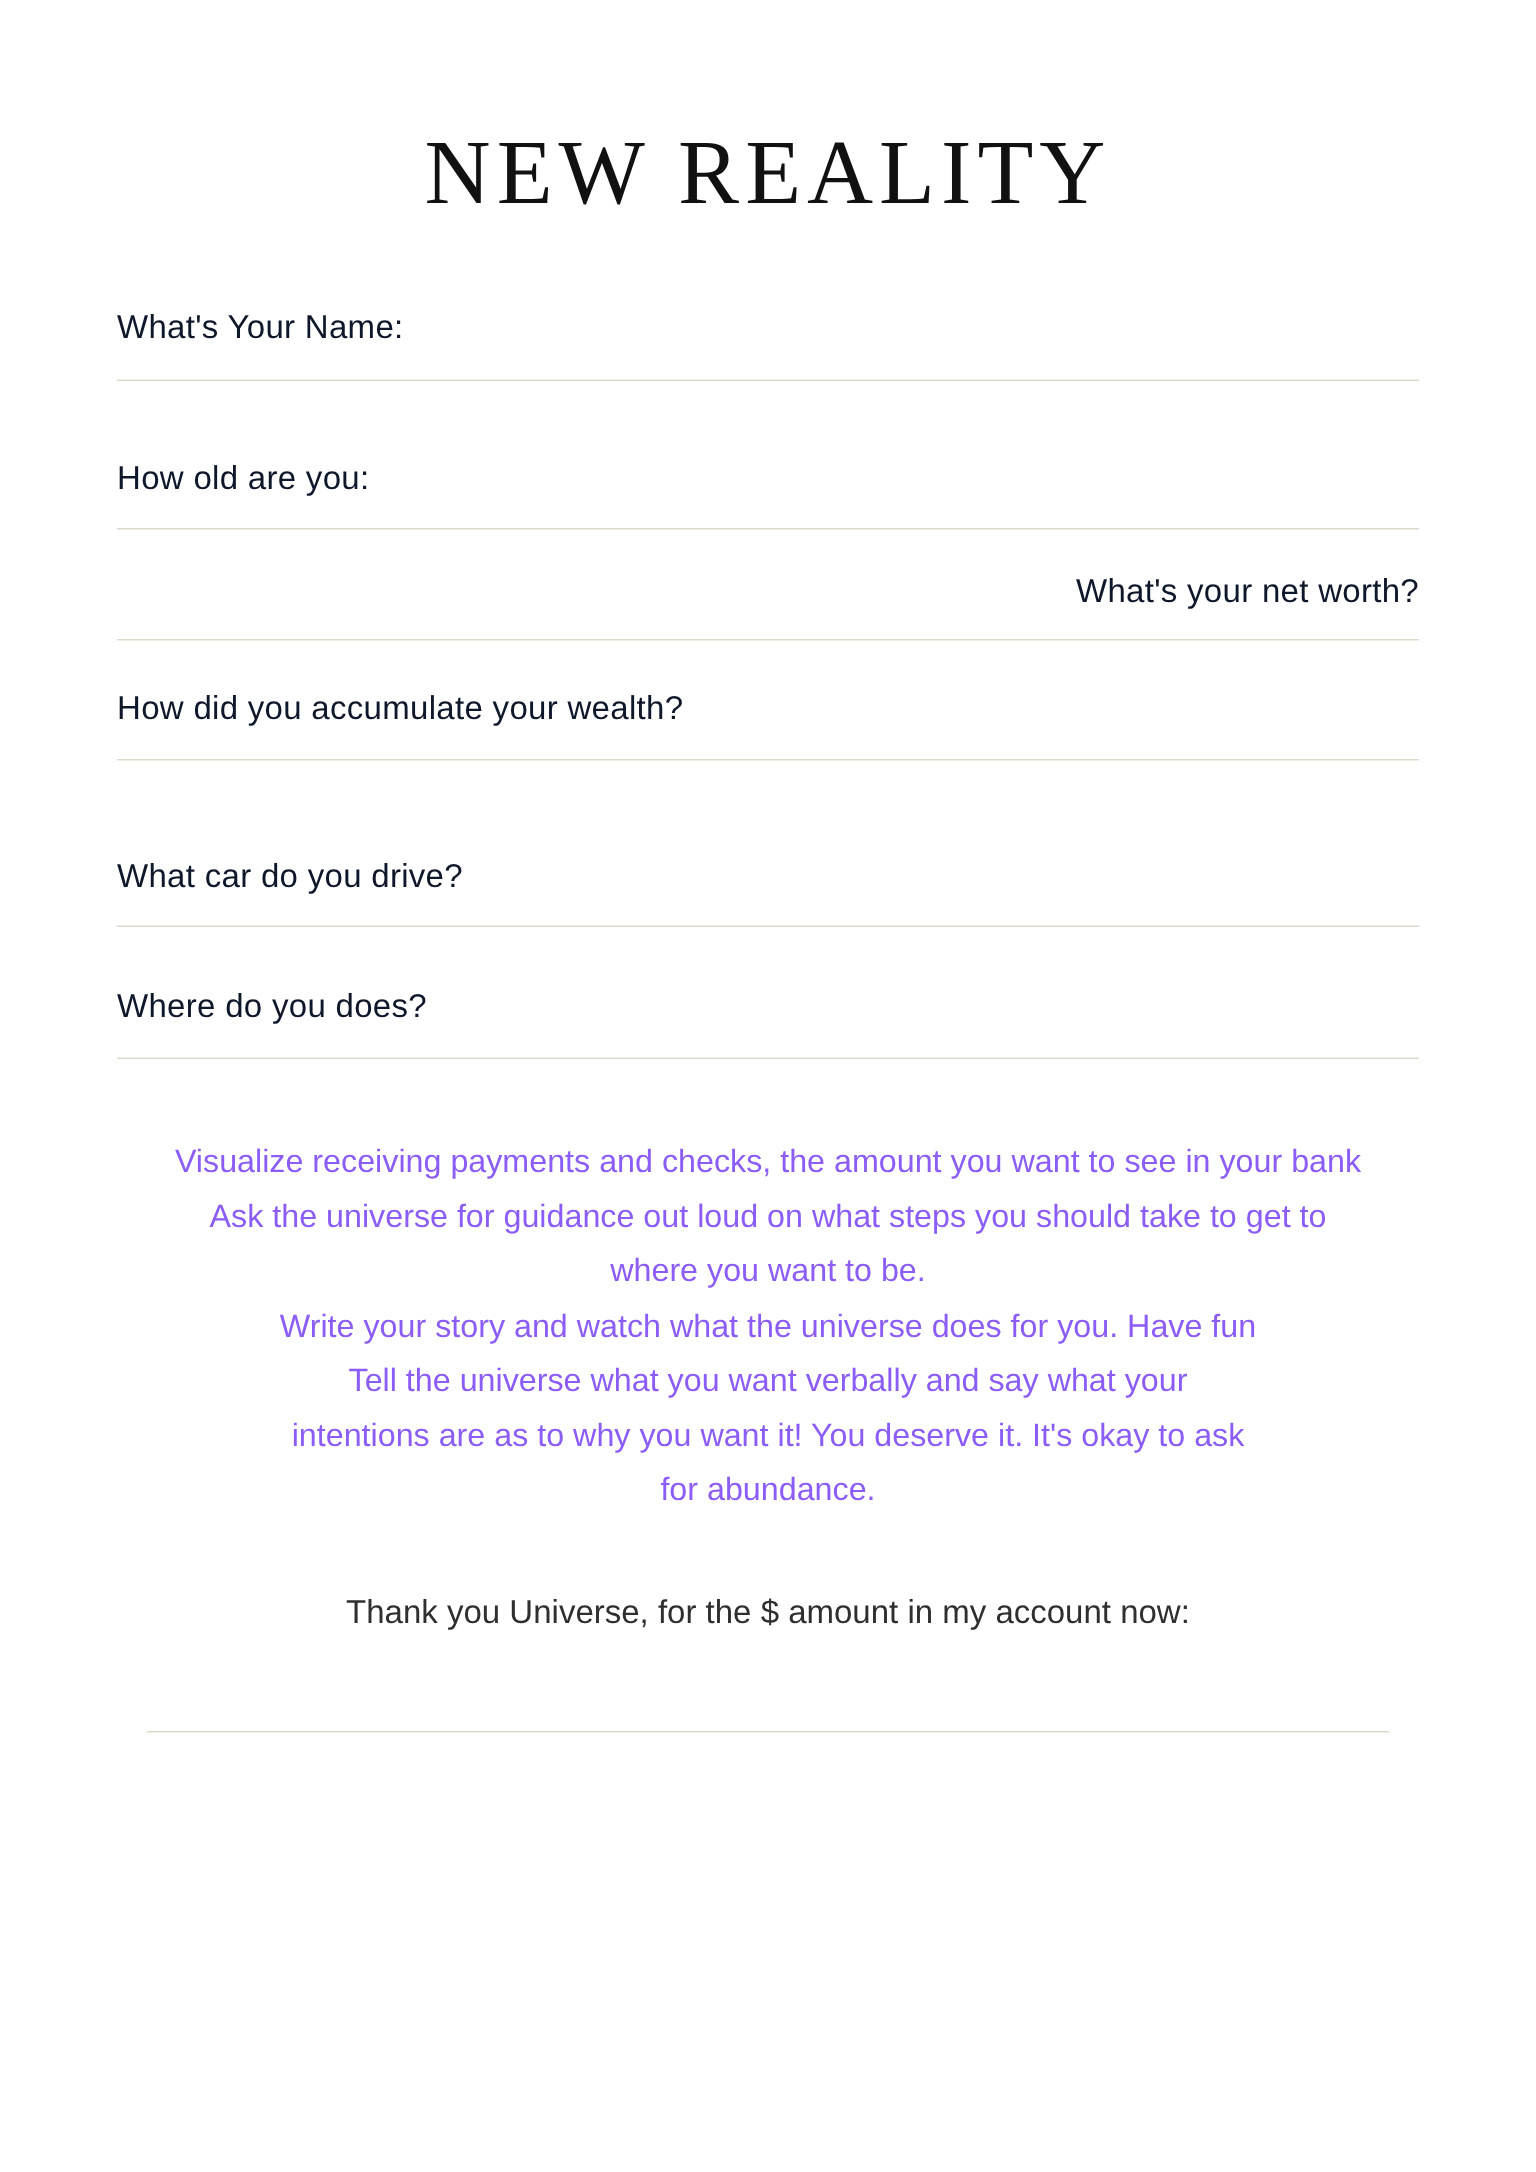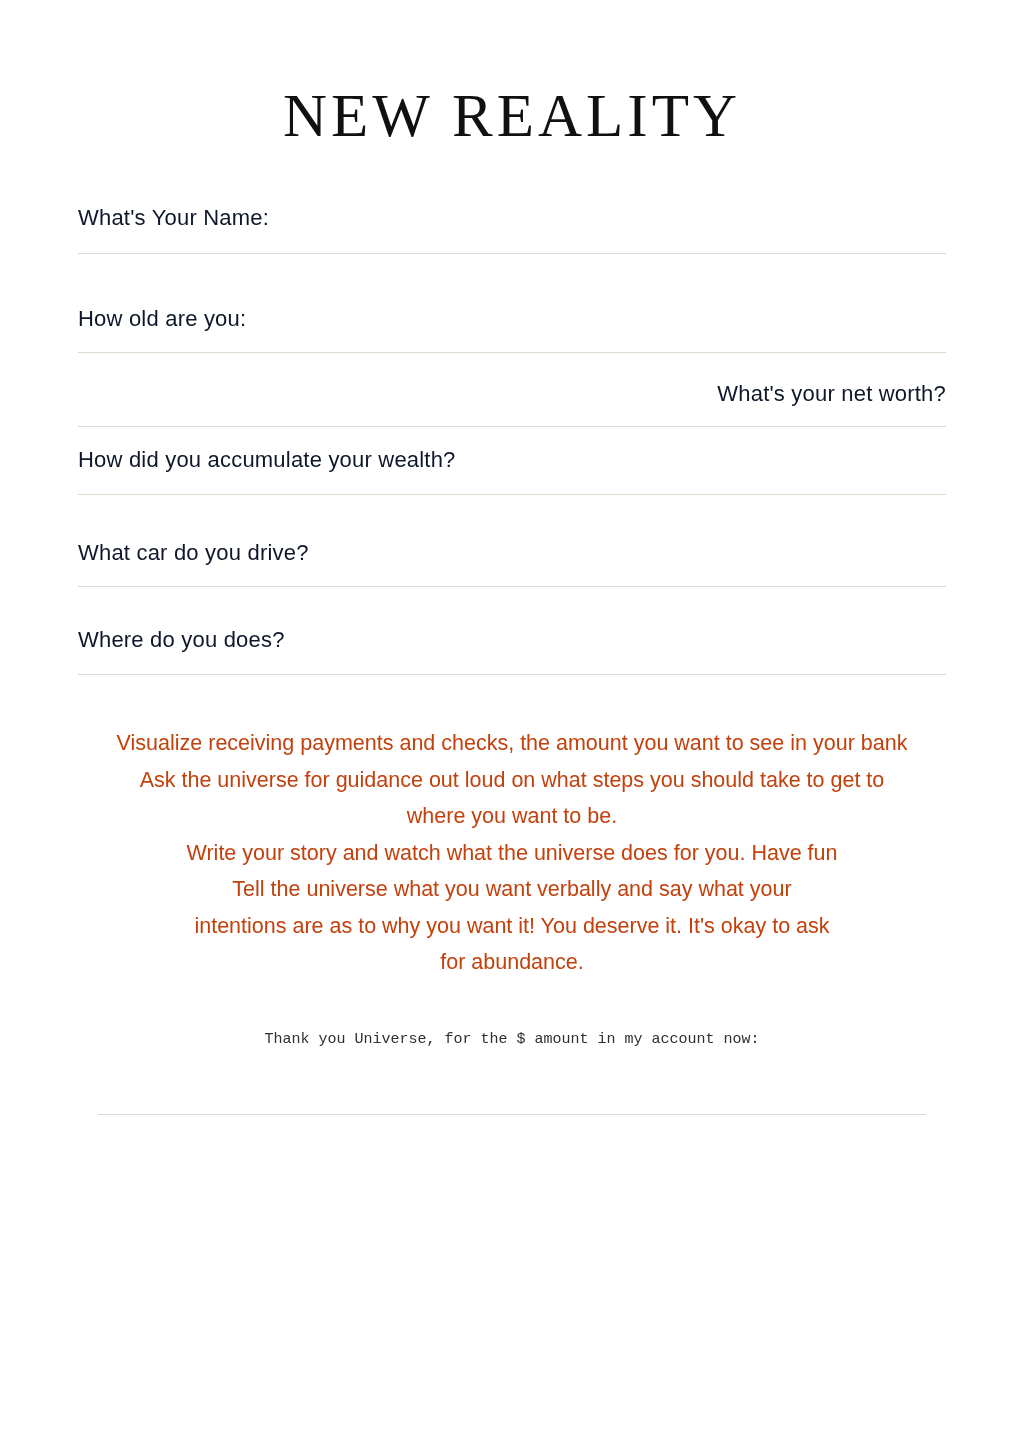--- a/index.html
+++ b/index.html
@@ -48,50 +48,49 @@
     padding-bottom: 0;
   }
   .field-rule {
     border-bottom: 1px solid #ddd9cc;
     margin-top: 20px;
   }
   .f0 .field-rule { margin-top: 22px; }
   .f1 { margin-top: 52px; }
   .f2 { margin-top: 28px; }
   .f3 { margin-top: 28px; text-align: right; }
-  .f4 { margin-top: 20px; }
-  .f5 { margin-top: 45px; }
+  .f4 { margin-top: 32px; }
+  .f5 { margin-top: 64px; }
   .f6 { margin-top: 40px; }
   .f1 .field-rule { margin-top: 19px; }
   .f2 .field-rule { margin-top: 19px; }
   .f3 .field-rule { margin-top: 19px; }
   .f4 .field-rule { margin-top: 20px; }
   .f5 .field-rule { margin-top: 20px; }
   .f6 .field-rule { margin-top: 21px; }
 
   .body-copy {
     margin-top: 50px;
     padding: 0 60px;
     text-align: center;
     font-size: 21.5px;
     line-height: 36.5px;
-    color: #c2410c;
+    color: #8b5cf6;
   }
   .body-copy p {
     margin: 0;
   }
   .body-copy p + p {
     margin-top: 0;
   }
   .thanks {
     margin-top: 50px;
     text-align: center;
-    font-size: 15px;
+    font-size: 22px;
     color: #2f2f2f;
-    font-family: Liberation Mono, monospace;
   }
   .bottom-rule {
     margin: 66px 98px 0 98px;
     border-bottom: 1px solid #ddd9cc;
   }
 </style>
 </head>
 <body>
 
 <div class="page">

